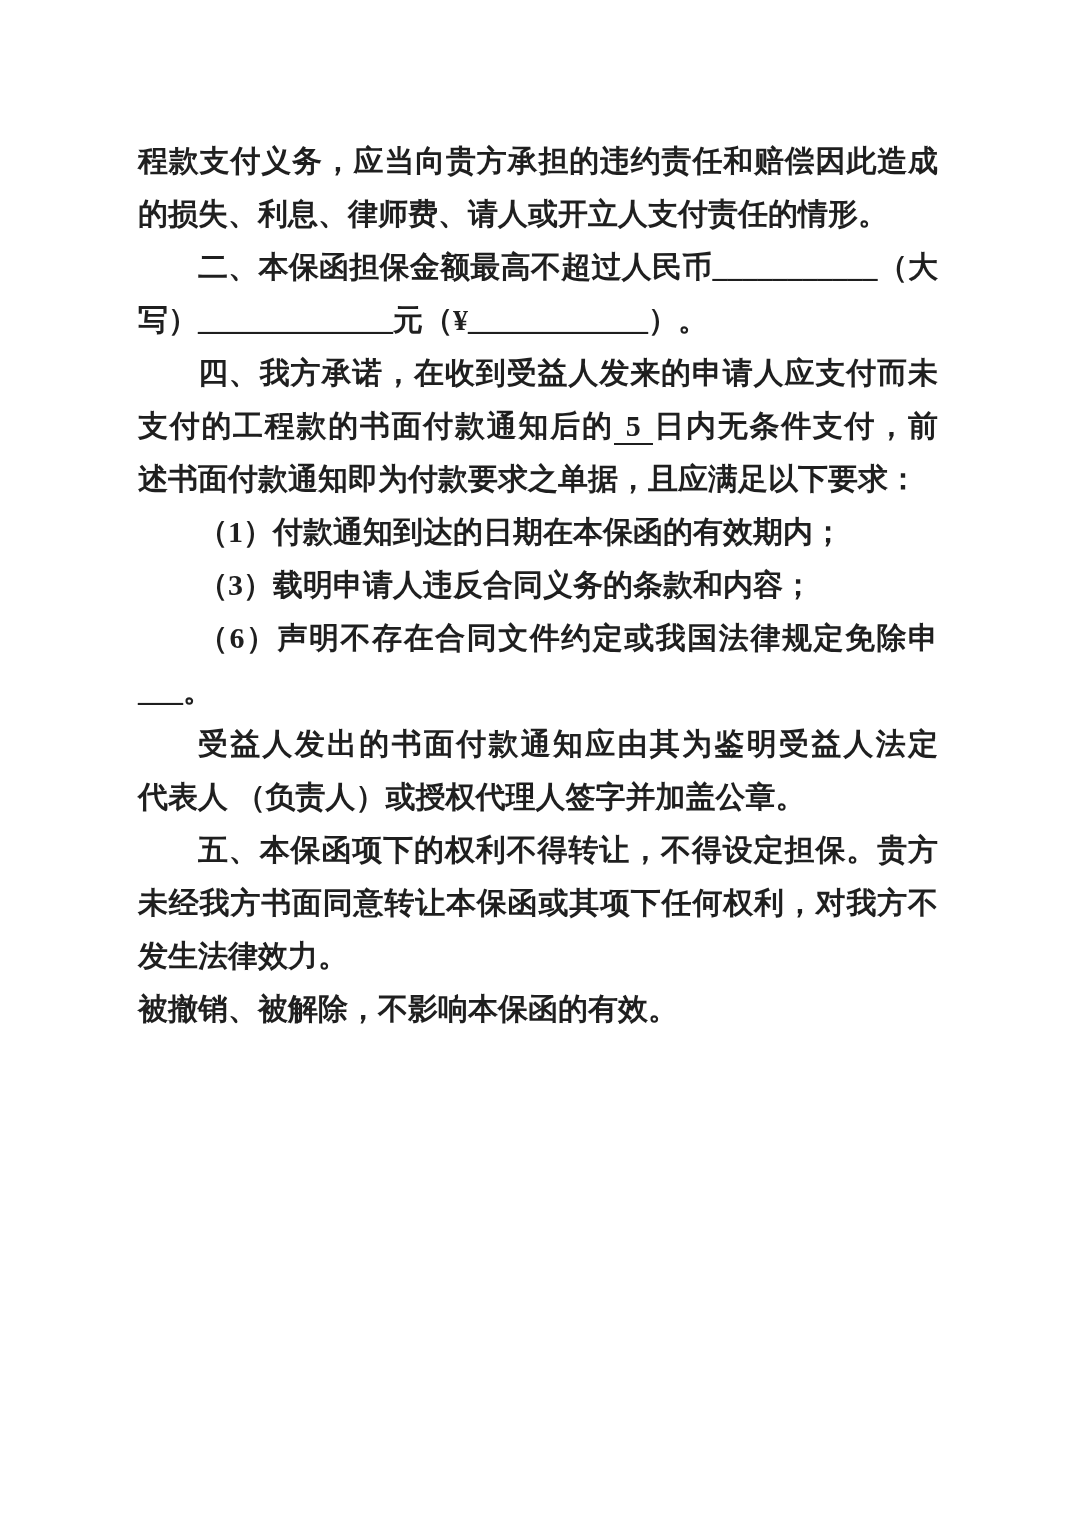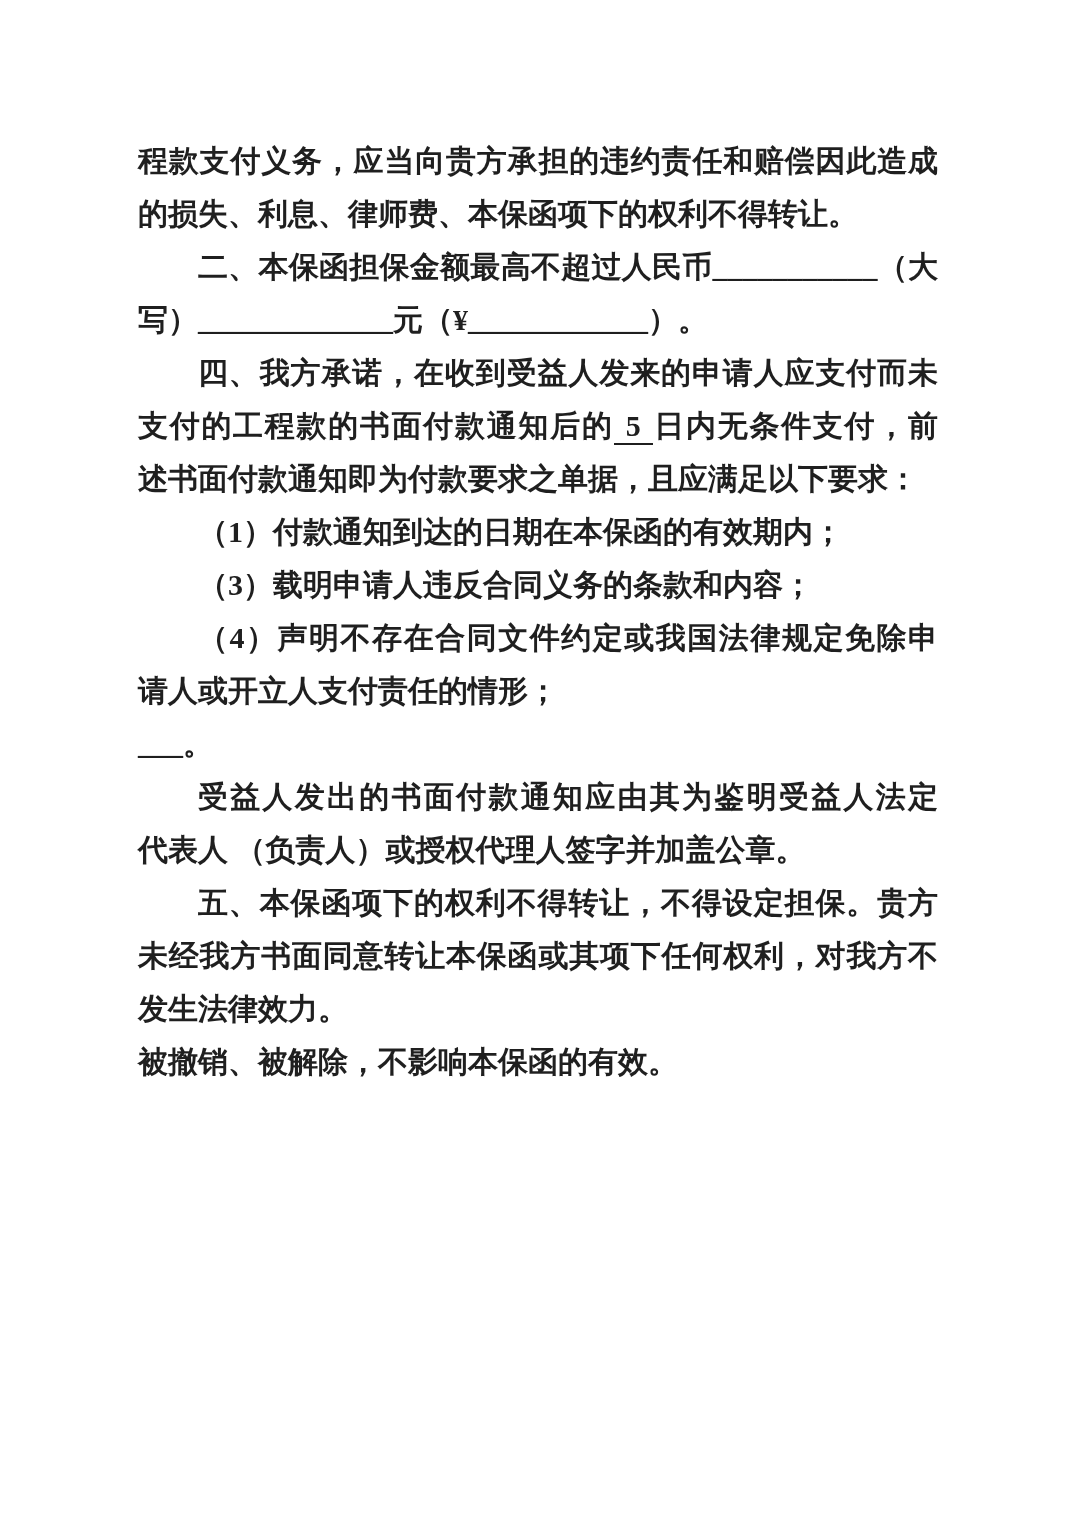--- a/index.html
+++ b/index.html
@@ -38,21 +38,21 @@
   }
 </style>
 </head>
 <body>
 
 <div class="page">
   <div class="content">
 
     <div class="para">
       <span class="ln jl">程款支付义务，应当向贵方承担的违约责任和赔偿因此造成</span>
-      <span class="ln ll">的损失、利息、律师费、本保函项下的权利不得转让。</span>
+      <span class="ln ll">的损失、利息、律师费、请人或开立人支付责任的情形。</span>
     </div>
 
     <div class="para">
       <span class="ln jl ind">二、本保函担保金额最高不超过人民币___________（大</span>
       <span class="ln ll">写）_____________元（¥____________）。</span>
     </div>
 
 
     <div class="para">
       <span class="ln jl ind">四、我方承诺，在收到受益人发来的申请人应支付而未</span>
@@ -63,22 +63,21 @@
     <div class="para">
       <span class="ln ll ind">（1）付款通知到达的日期在本保函的有效期内；</span>
     </div>
 
 
     <div class="para">
       <span class="ln ll ind">（3）载明申请人违反合同义务的条款和内容；</span>
     </div>
 
     <div class="para">
-      <span class="ln jl ind">（4）声明不存在合同文件约定或我国法律规定免除申</span>
-      <span class="ln ll">请人或开立人支付责任的情形；</span>
+      <span class="ln jl ind">（6）声明不存在合同文件约定或我国法律规定免除申</span>
     </div>
 
     <div class="para">
       <span class="ln ll">___。</span>
     </div>
 
     <div class="para">
       <span class="ln jl ind">受益人发出的书面付款通知应由其为鉴明受益人法定</span>
       <span class="ln ll">代表人 （负责人）或授权代理人签字并加盖公章。</span>
     </div>

